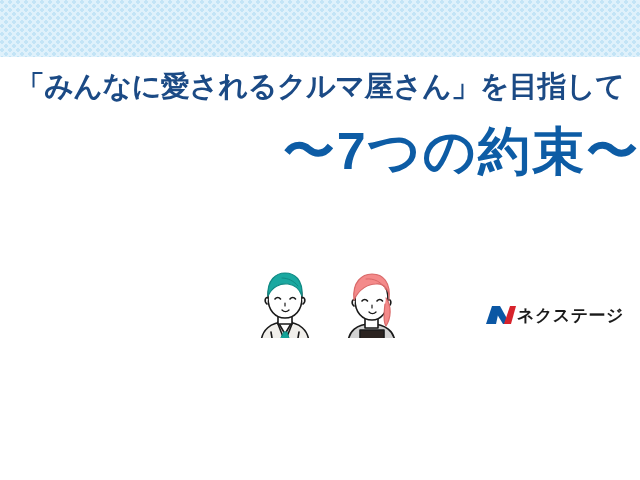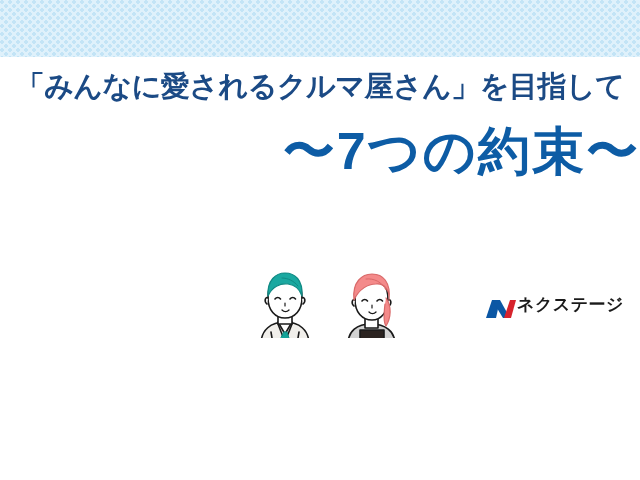--- a/index.html
+++ b/index.html
@@ -80,23 +80,23 @@
     top: 272px;
     width: 190px;
     height: 152px;
   }
   #illustration svg { display: block; }
 
   
   #logo {
     position: absolute;
     right: 16px;
-    bottom: 16px;
+    bottom: 10px;
     display: flex;
-    align-items: flex-start;
+    align-items: center;
   }
   #logo .mark { width: 34px; height: 26px; display: block; }
   #logo .wordmark {
     color: #1a1a1a;
     font-size: 17px;
     font-weight: bold;
     letter-spacing: 0.5px;
     line-height: 1;
     white-space: nowrap;
   }

